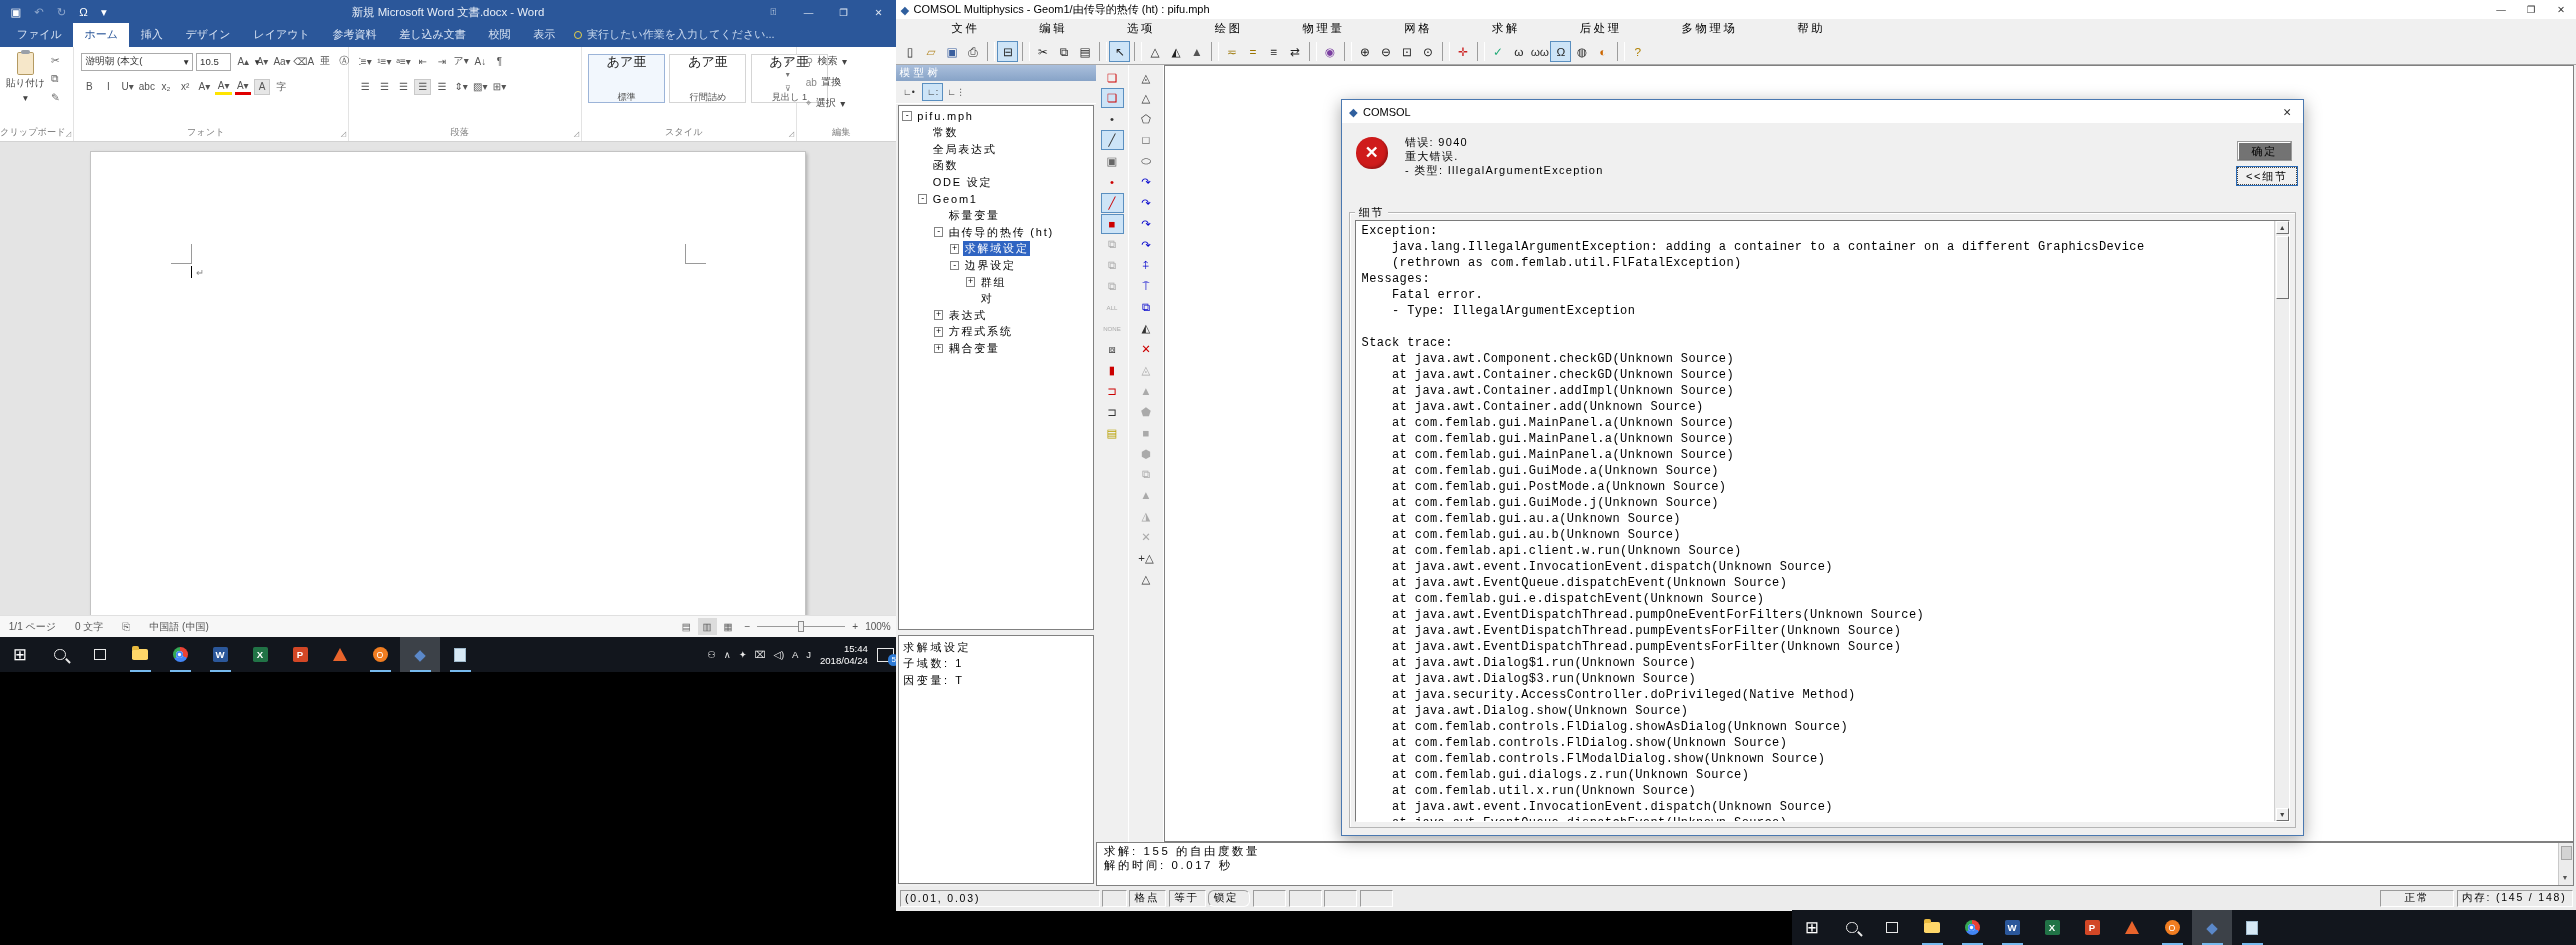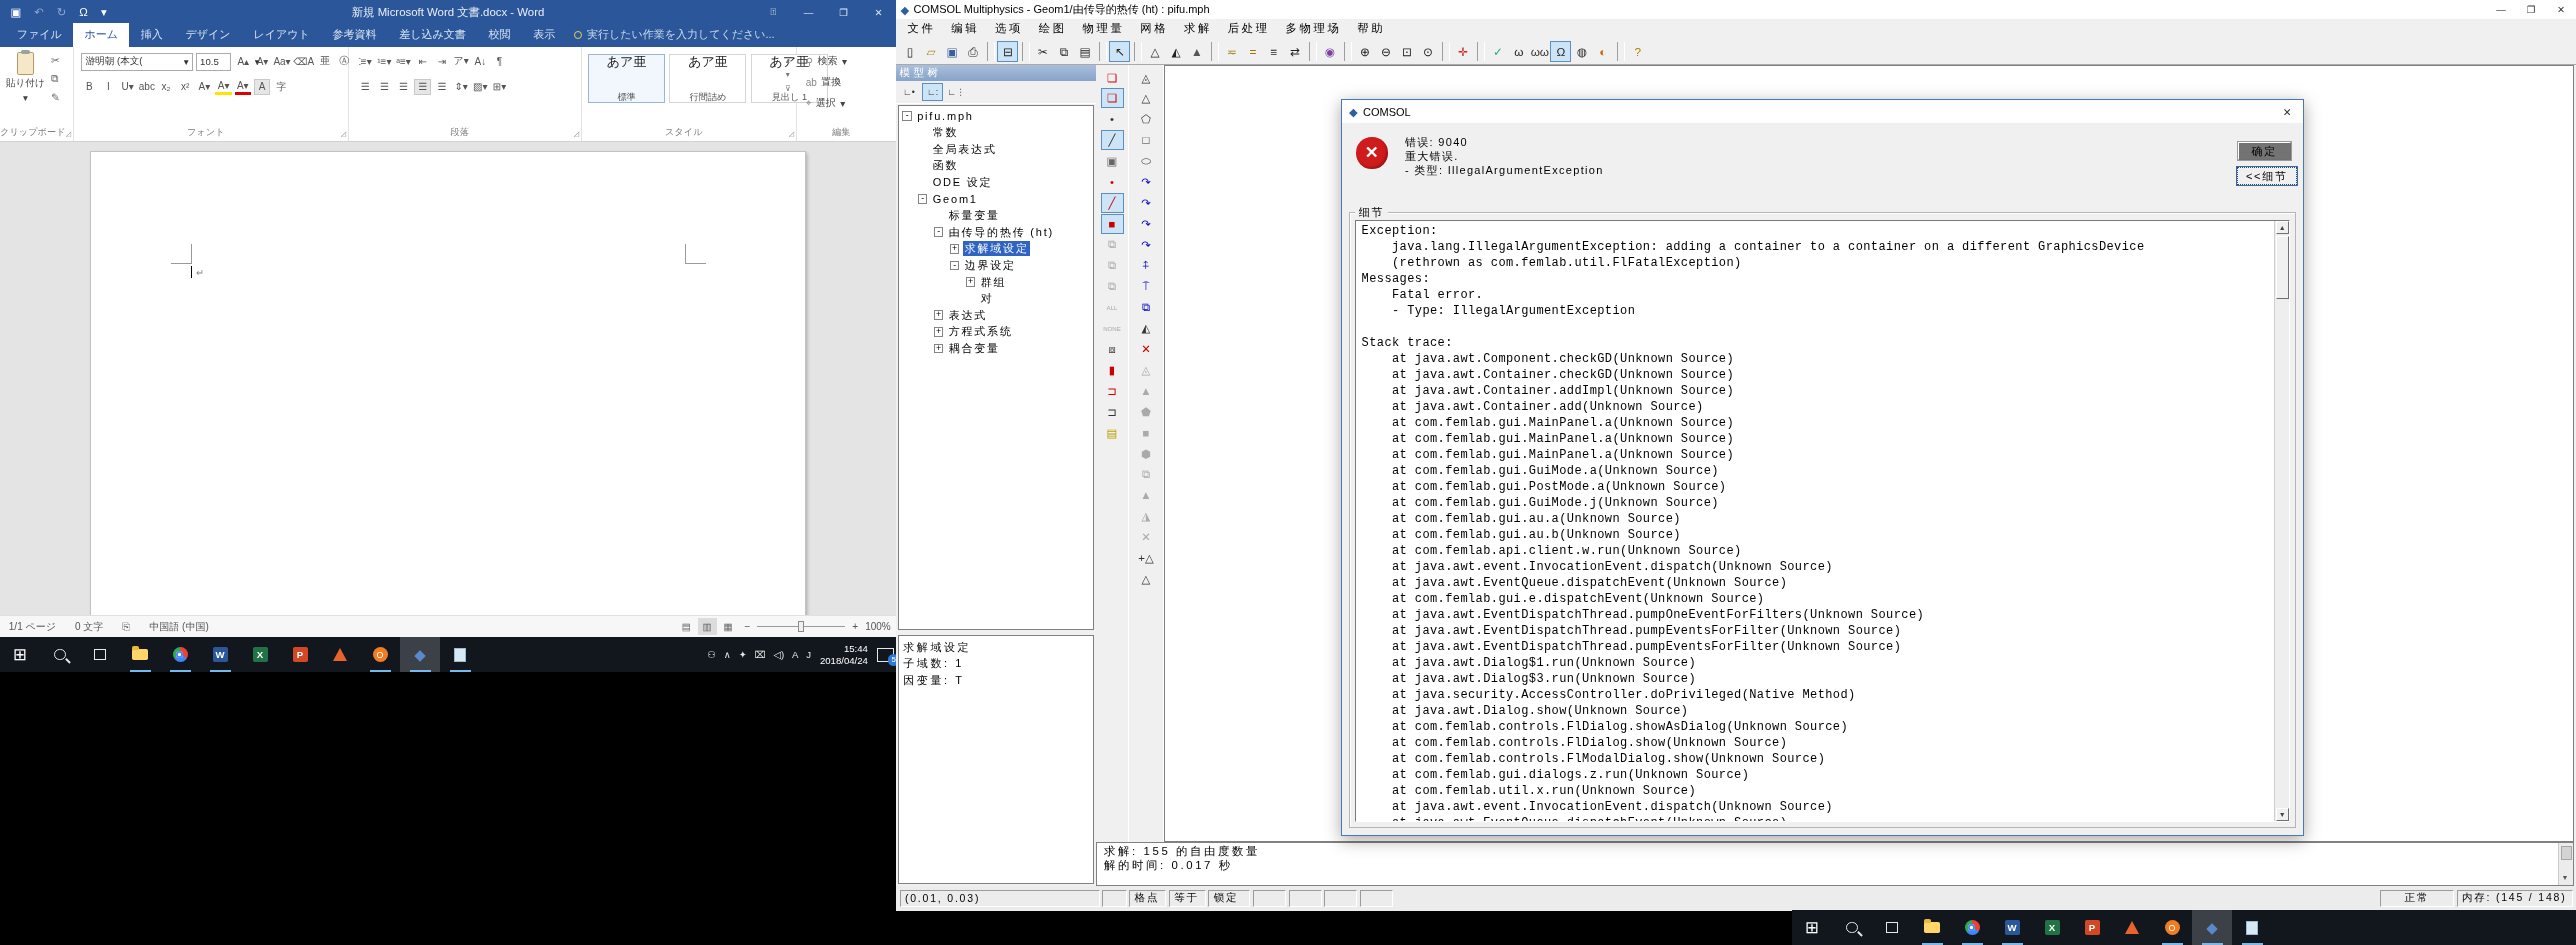--- a/index.html
+++ b/index.html
@@ -91,21 +91,21 @@
 
   
   #comsol{position:absolute;left:896px;top:0;width:1680px;height:910px;background:#f0f0f0;color:#000;}
   .c-title{position:absolute;left:0;top:0;right:0;height:19px;background:#fff;display:flex;align-items:center;
     padding-left:4.4px;font-size:11px;gap:4.4px;white-space:nowrap;}
   .c-cube{color:#2f5f9e;font-size:11.4px;}
   .c-ctrls{position:absolute;right:0;top:0;display:flex;}
   .c-ctrls span{width:30px;height:19px;display:flex;align-items:center;justify-content:center;font-size:9.6px;color:#333;}
   .c-menu{position:absolute;left:0;top:19px;right:0;height:19px;display:flex;align-items:center;padding-left:3.5px;
     font-size:11.4px;letter-spacing:2.6px;}
-  .c-menu span{padding:0 7.9px;}
+  .c-menu span{padding:0 7.9px;margin-left:44px;}
   .c-tools{position:absolute;left:0;top:39px;right:0;height:26px;border-bottom:0.9px solid #a9a9a9;
     display:flex;align-items:center;padding-left:3.5px;}
   .tbtn{width:21px;height:21px;display:flex;align-items:center;justify-content:center;font-size:11.8px;color:#222;}
   .tbtn.on{background:#cde4f7;border:0.9px solid #5a8fc0;}
   .tsep{width:7.9px;height:19px;border-right:0.9px solid #fff;border-left:0.9px solid #9d9d9d;margin:0 2.6px 0 3.5px;}
   .panel-cap{position:absolute;left:0;top:65px;width:200px;height:15.8px;background:linear-gradient(#aabfdc,#87a3c7);
     color:#fff;font-size:10.5px;letter-spacing:3.5px;display:flex;align-items:center;padding-left:3.5px;}
   .ttools{position:absolute;left:0;top:81px;width:200px;height:23px;display:flex;align-items:center;gap:2.6px;
     padding-left:2.6px;border-bottom:1.8px groove #fff;}
   .ttb{width:21px;height:17.5px;display:flex;align-items:center;justify-content:center;font-size:8.8px;color:#333;
@@ -667,21 +667,21 @@
       <span class="logthumb"></span>
       <span class="logdown">▼</span>
     </div>
   </div>
 
   <div class="c-status">
     <span class="scell" style="width:200px;">(0.01, 0.03)</span>
     <span class="scell" style="width:24.5px;"></span>
     <span class="scell" style="width:37px;">格点</span>
     <span class="scell" style="width:37px;">等于</span>
-    <span class="scell" style="width:42px;">锁定</span>
+    <span class="scell" style="width:42px;border-radius:6px;">锁定</span>
     <span class="scell" style="width:33px;"></span>
     <span class="scell" style="width:33px;"></span>
     <span class="scell" style="width:33px;"></span>
     <span class="scell" style="width:33px;"></span>
     <span class="sspace"></span>
     <span class="scell" style="width:74px;justify-content:center;">正常</span>
     <span class="scell" style="width:116px;">内存: (145 / 148)</span>
   </div>
 
   <div id="dlg">

